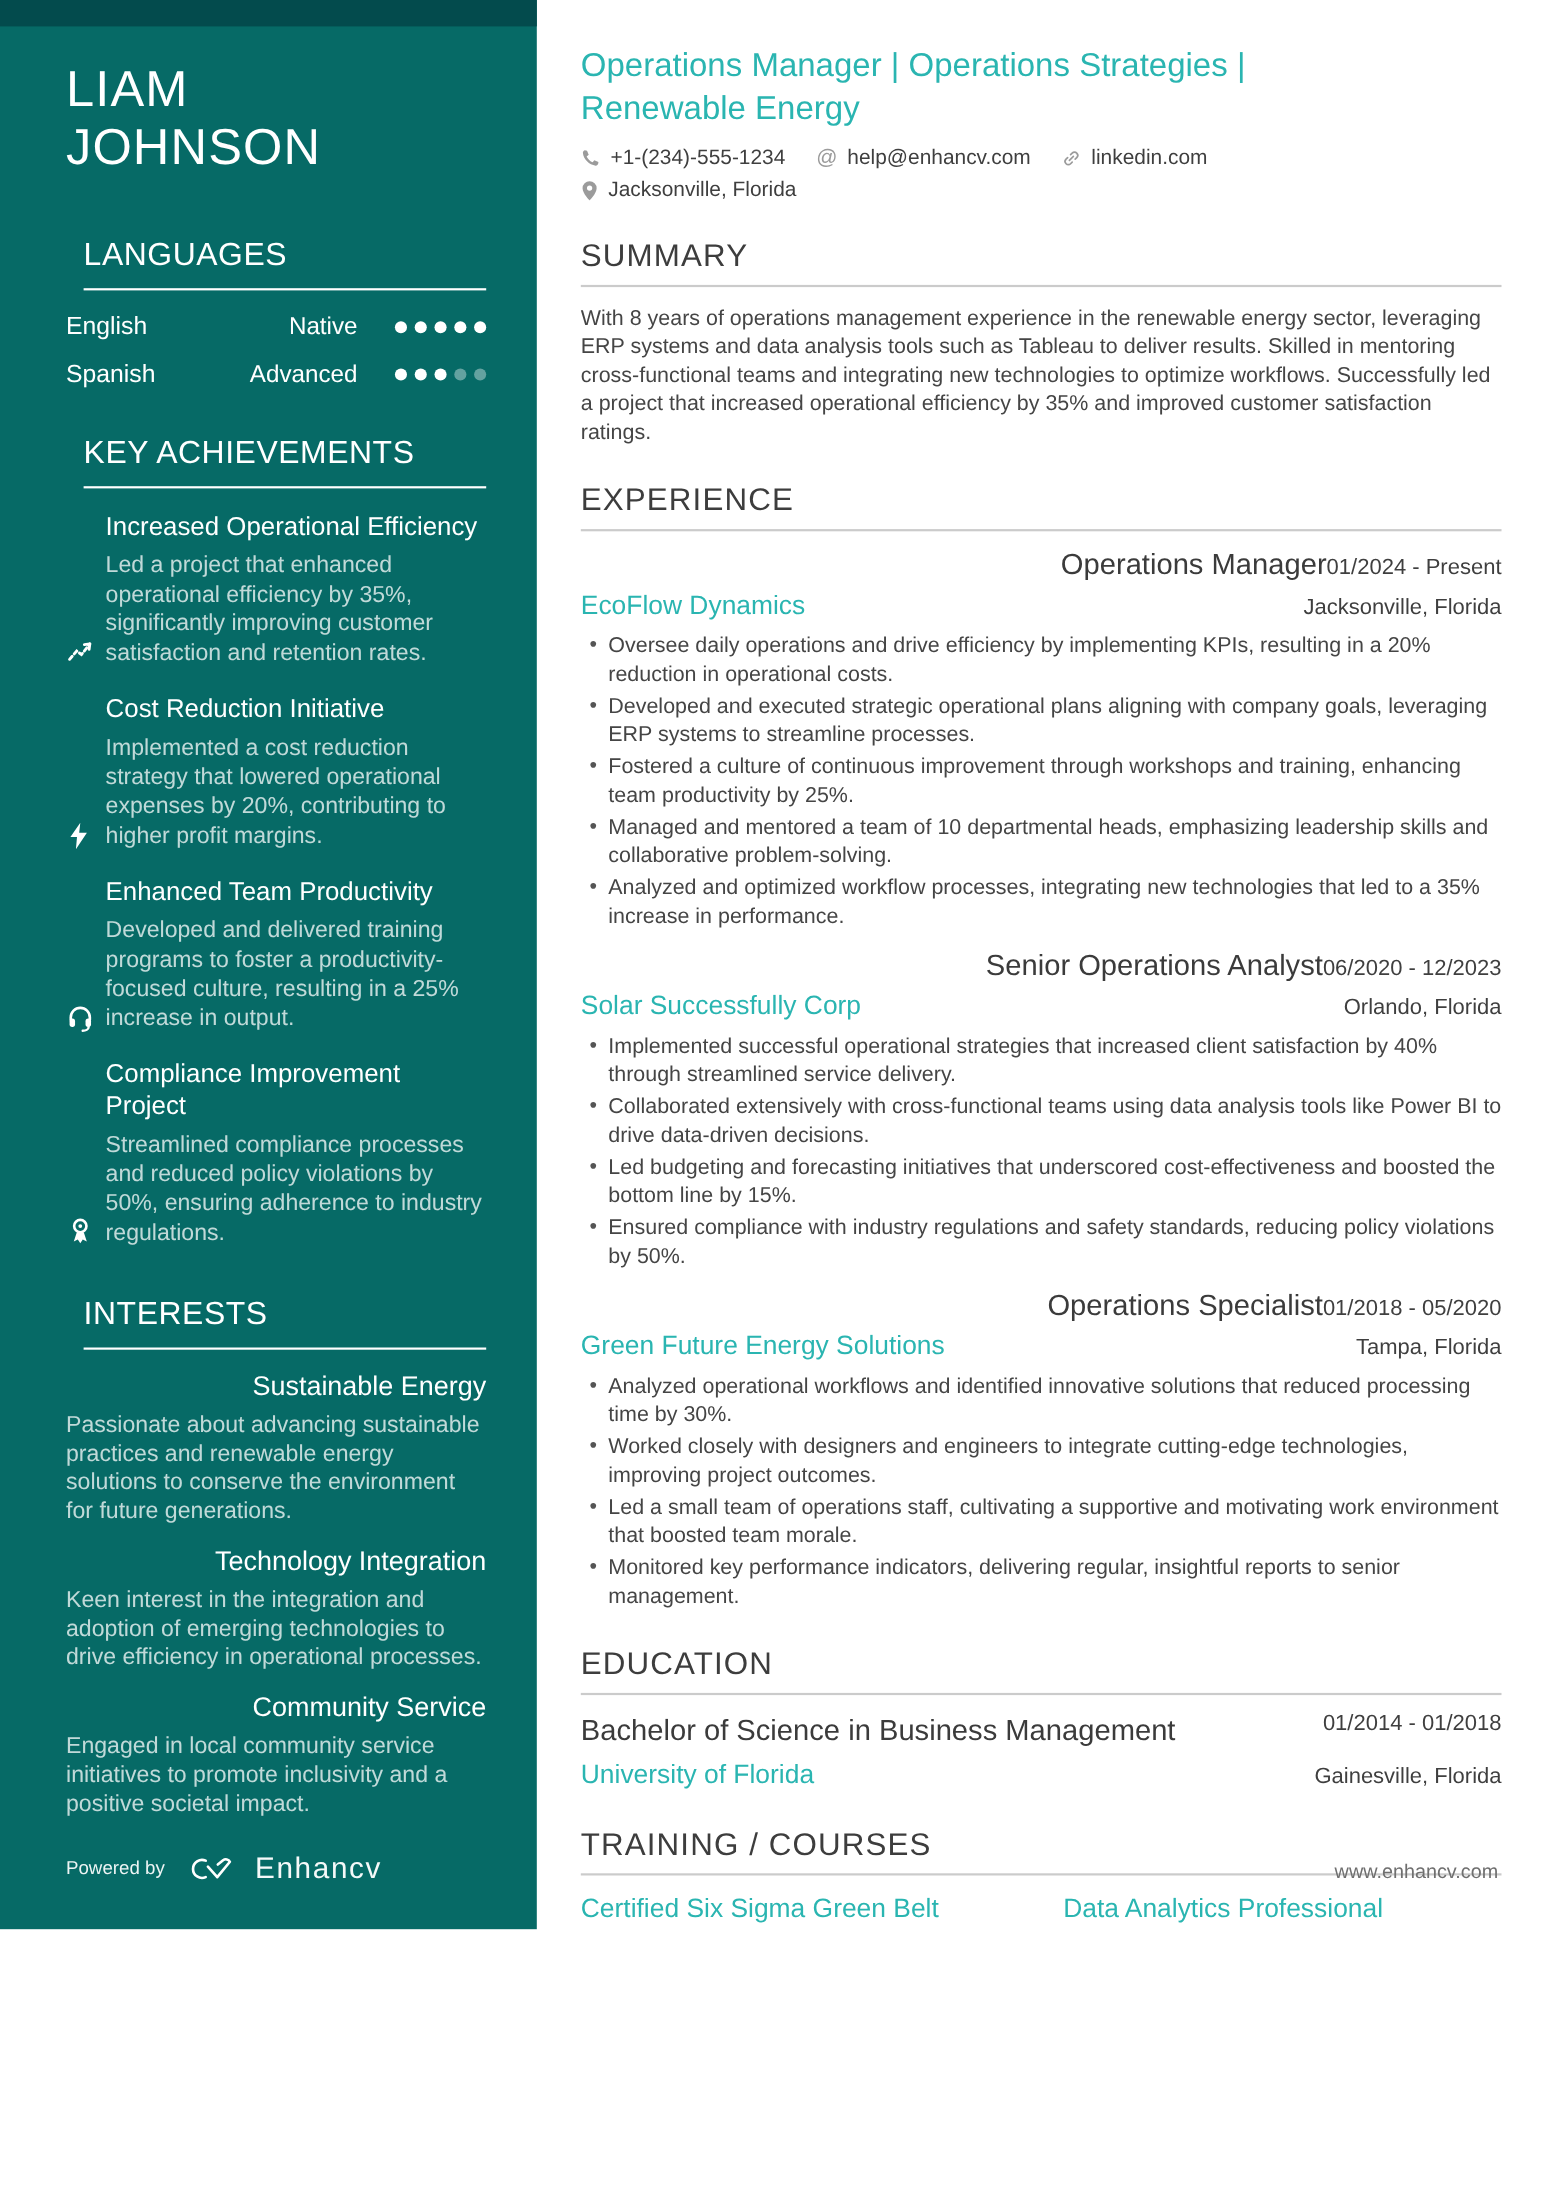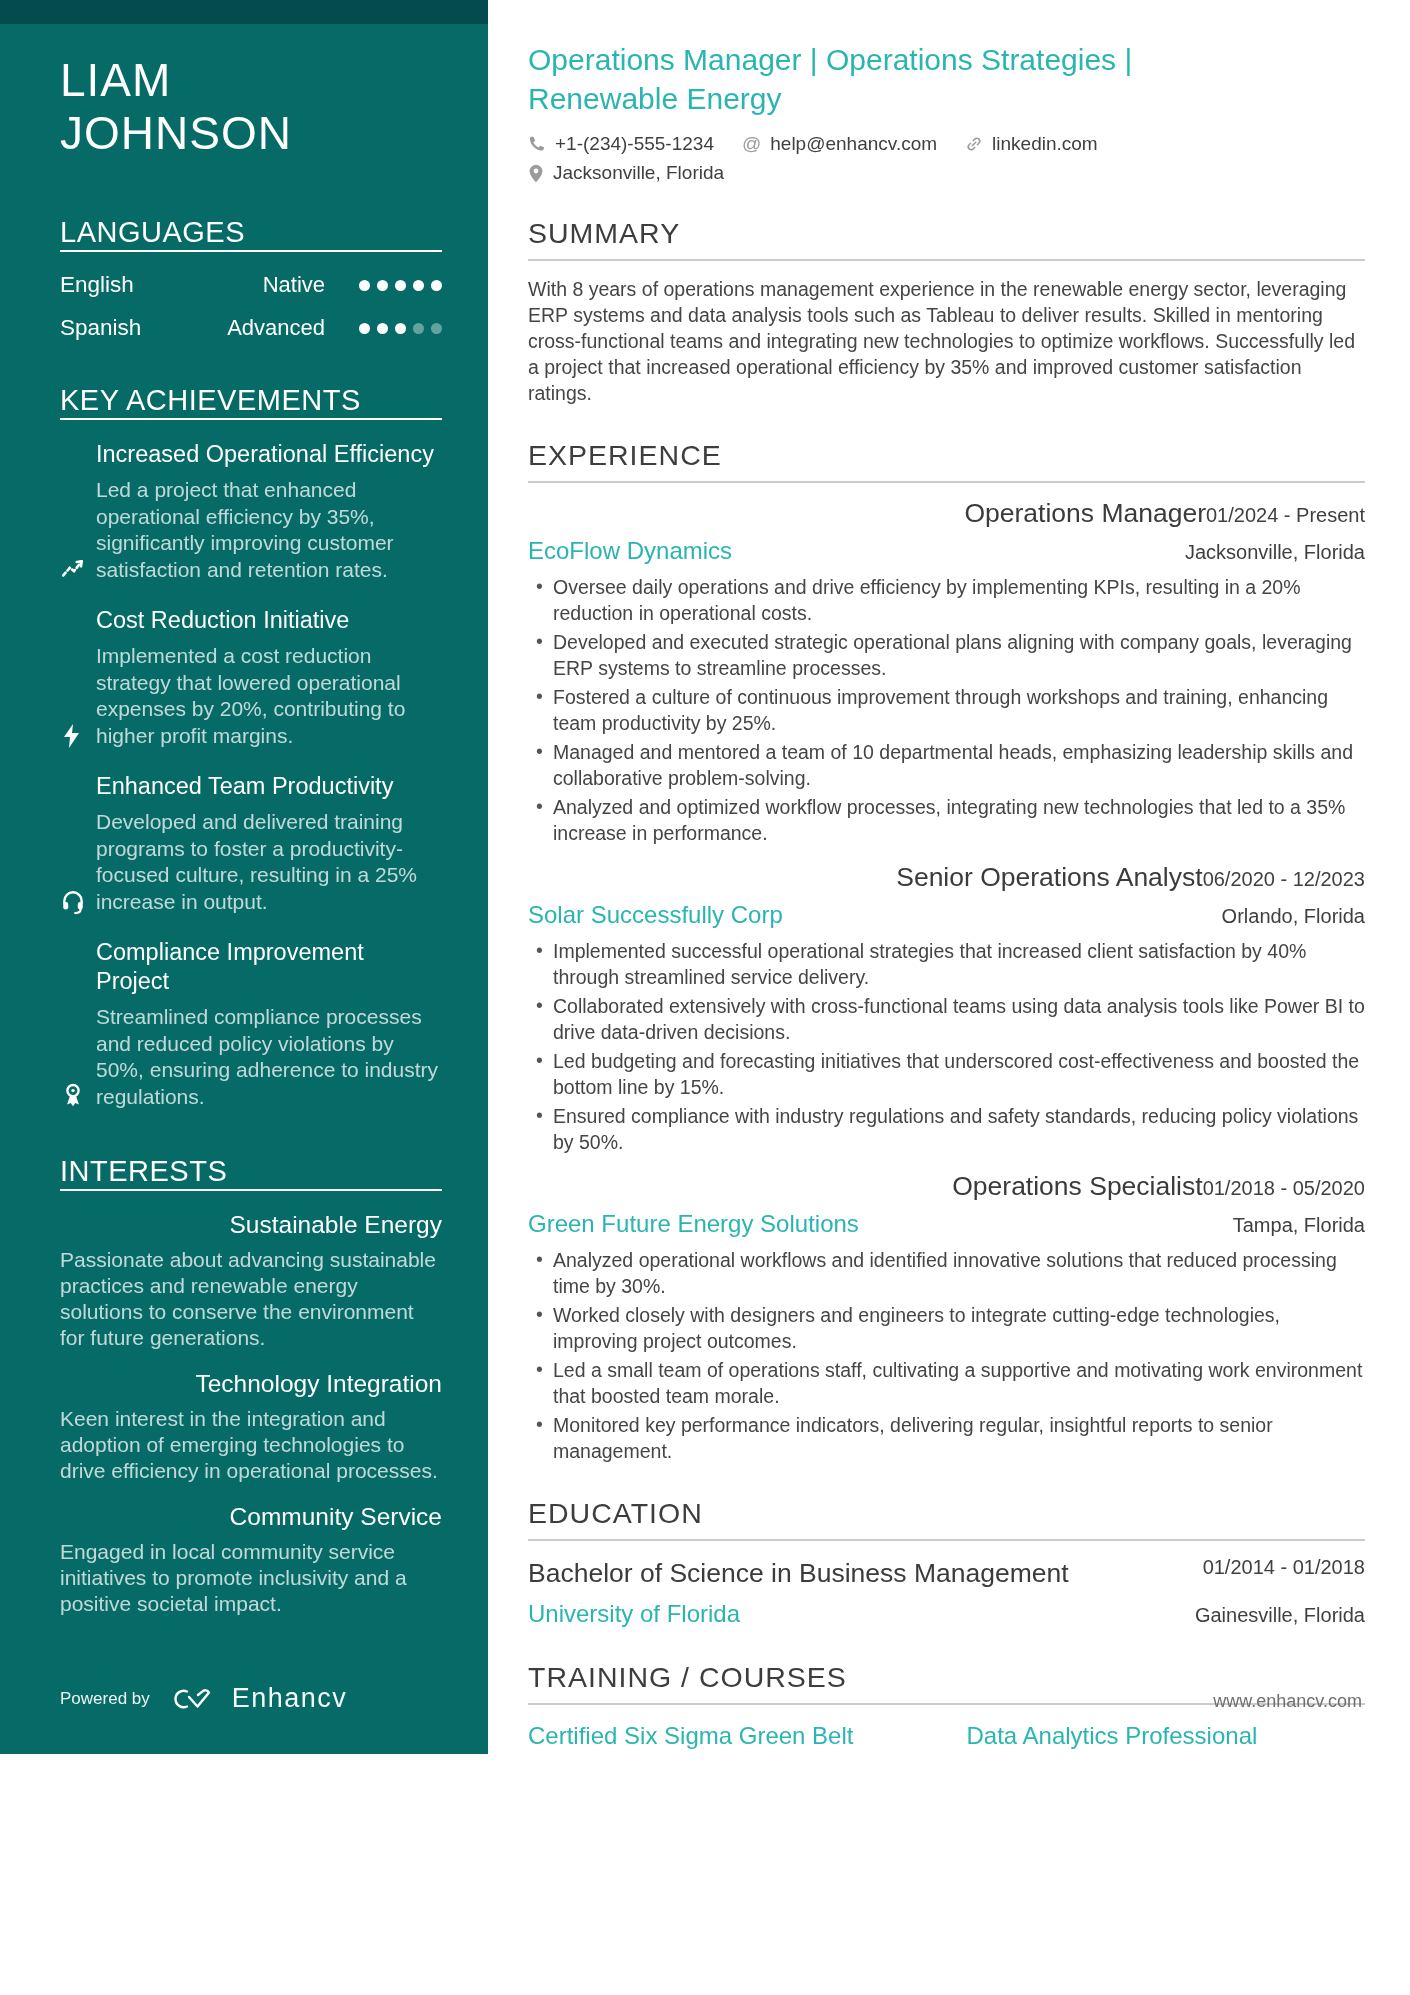--- a/index.html
+++ b/index.html
@@ -5,21 +5,21 @@
   html,body{margin:0;padding:0;background:#fff;}
   body{width:1410px;height:1995px;font-family:"Liberation Sans", sans-serif;-webkit-font-smoothing:antialiased;}
   .page{position:relative;width:1410px;height:1754px;background:#fff;display:flex;overflow:hidden;}
 
   
   .sidebar{position:relative;width:488px;flex:0 0 488px;background:#066A66;color:#fff;
            box-sizing:border-box;padding:0 46px 0 60px;display:flex;flex-direction:column;}
   .topband{position:absolute;left:0;top:0;width:488px;height:24px;background:#034B4D;}
   .name{margin-top:54px;font-size:46px;line-height:53px;font-weight:400;letter-spacing:1px;color:#fff;}
   .side-h{font-size:29px;font-weight:400;letter-spacing:.5px;color:#fff;
-          padding-bottom:1px;border-bottom:2px solid #fff;margin-bottom:20px;}
+          padding-bottom:13px;border-bottom:2px solid #fff;margin-bottom:20px;margin-left:16px;}
   .sec-languages{margin-top:56px;}
   .lang-row{display:flex;align-items:center;margin-bottom:17px;font-size:22.5px;}
   .lang-name{flex:1;}
   .lang-level{margin-right:34px;font-size:22px;}
   .dots{display:flex;gap:7px;}
   .dot{width:11px;height:11px;border-radius:50%;background:rgba(255,255,255,.38);}
   .dot.on{background:#fff;}
   .sec-achievements{margin-top:26px;}
   .ach{display:flex;gap:8px;margin-bottom:23px;align-items:flex-end;}
   .ach-icon{flex:0 0 28px;width:28px;padding-top:3px;}

